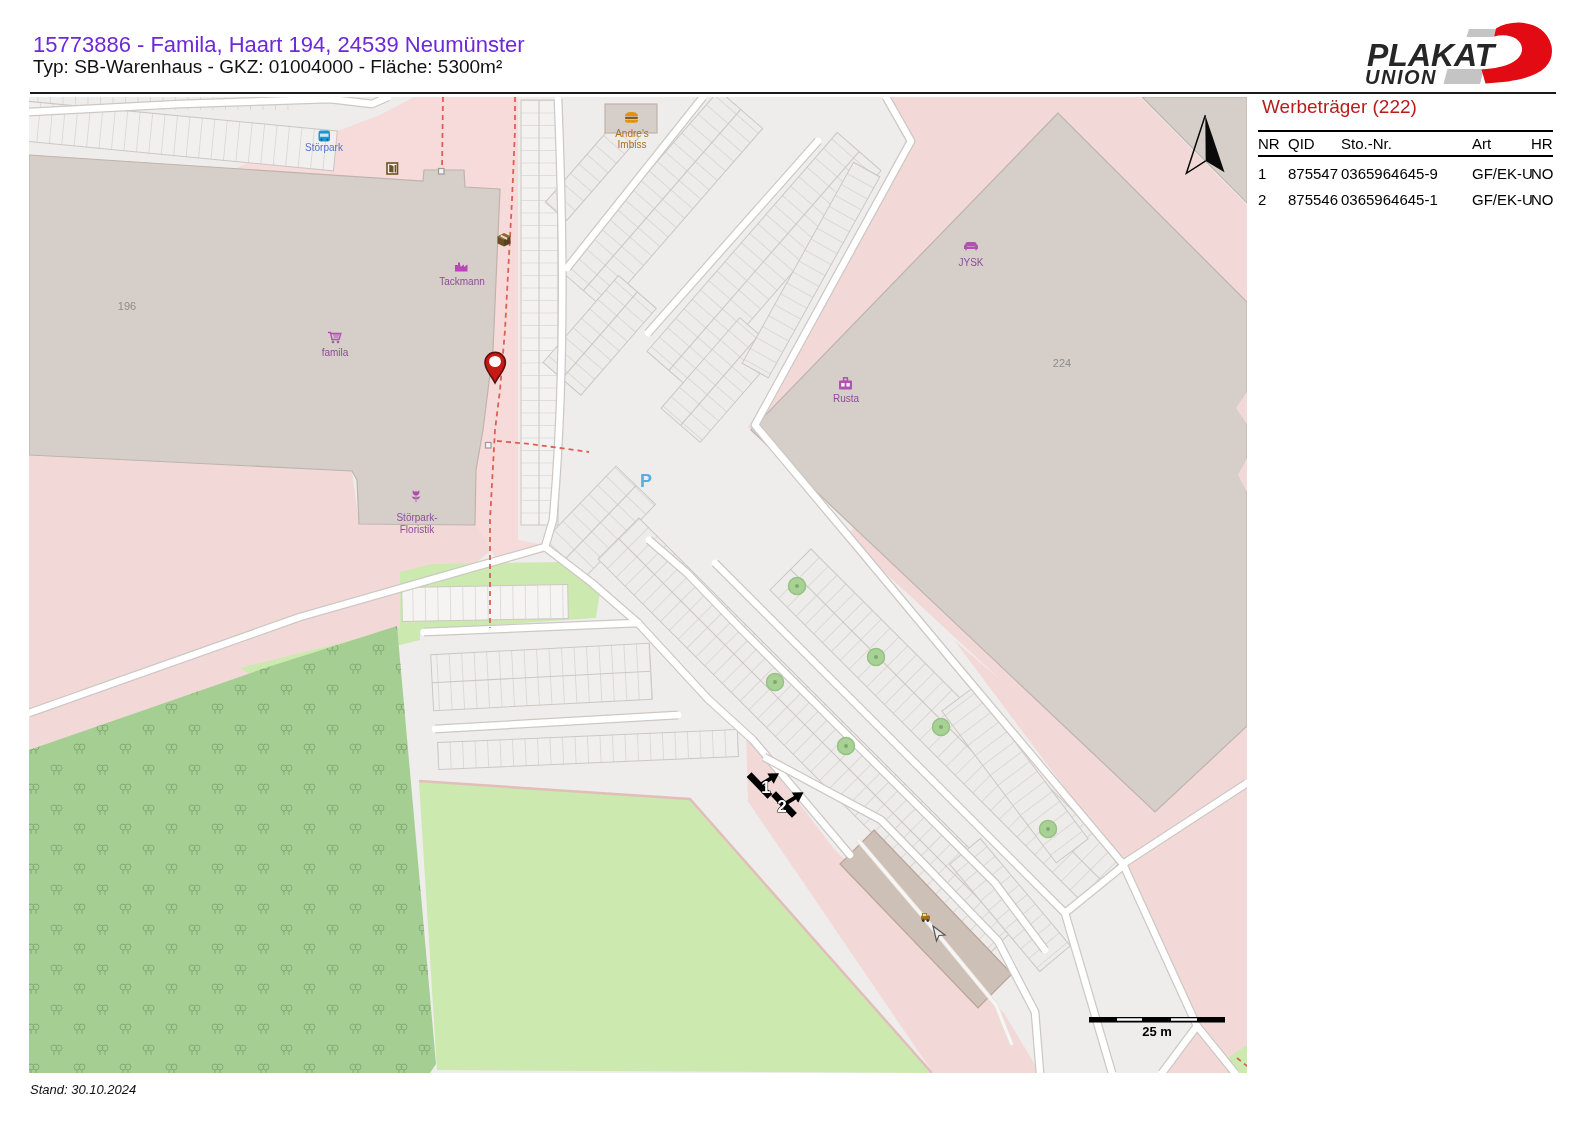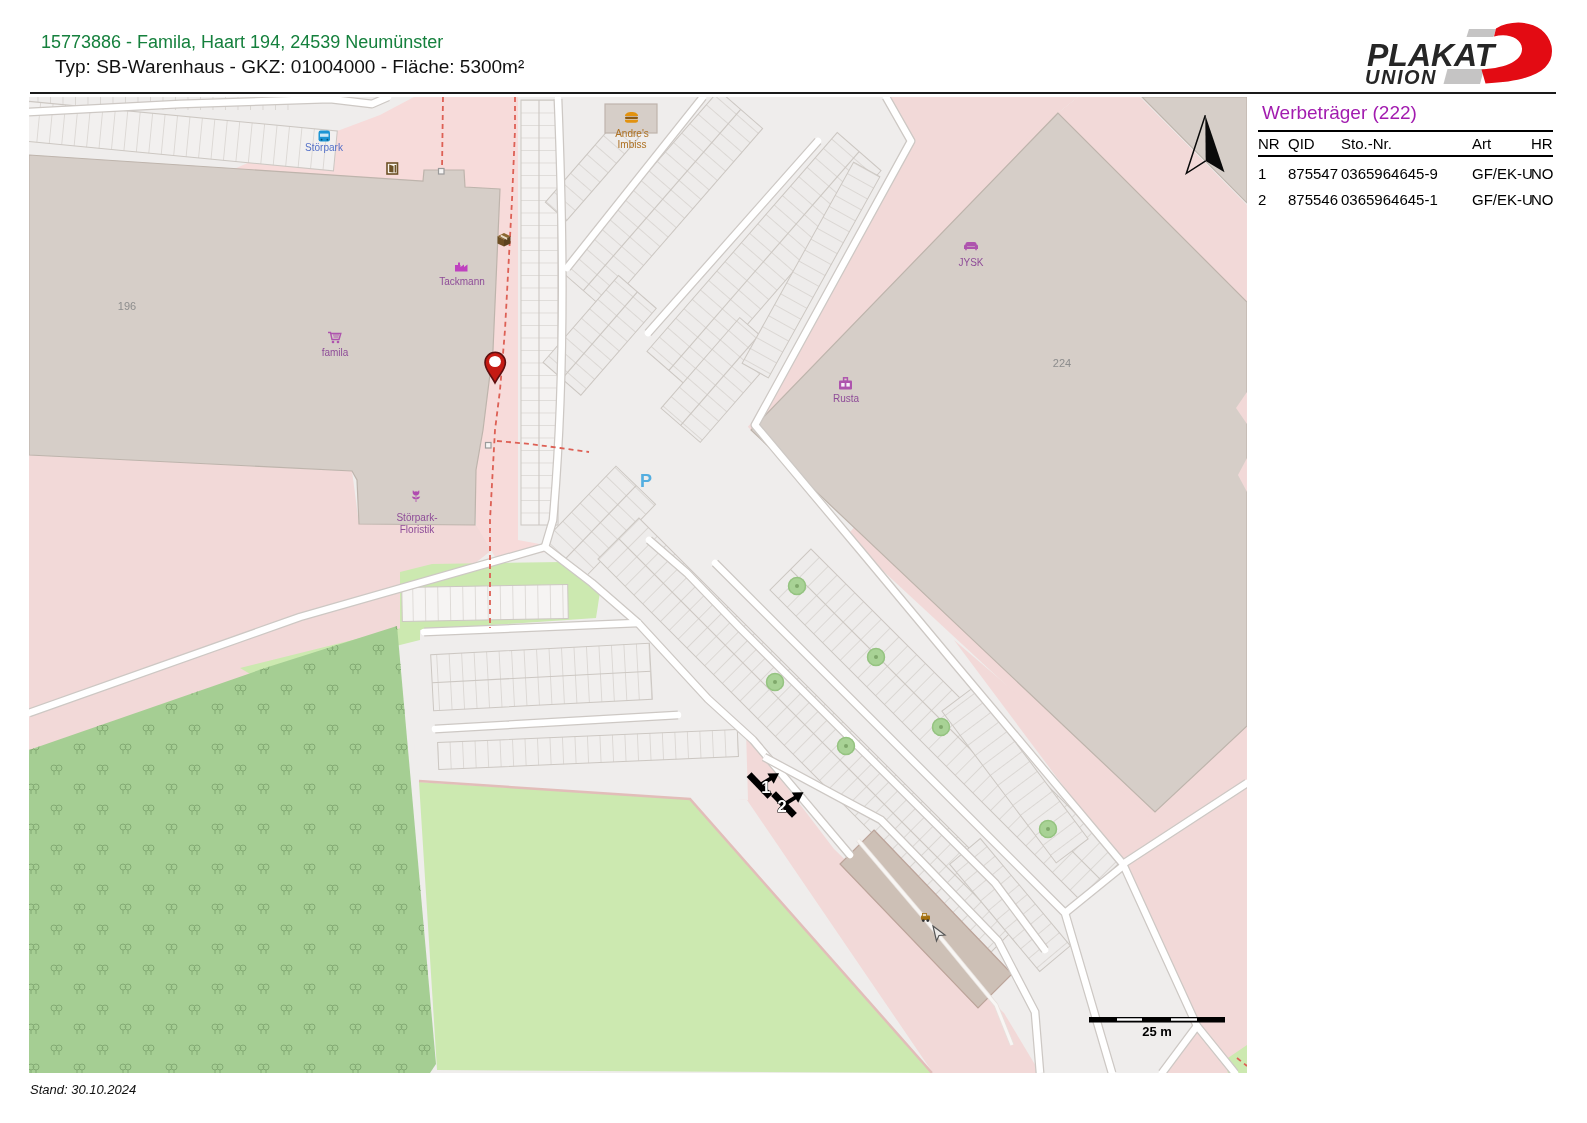--- a/index.html
+++ b/index.html
@@ -1,23 +1,23 @@
 <!DOCTYPE html>
 <html><head>
 <meta charset="utf-8">
 <style>
   html,body{margin:0;padding:0;background:#fff;}
   .page{position:relative;width:1587px;height:1123px;background:#fff;overflow:hidden;
         font-family:"Liberation Sans",sans-serif;}
-  .h1{position:absolute;left:41px;top:32px;font-size:18px;color:#15803d;}
-  .h2{position:absolute;left:33px;top:56px;font-size:19px;color:#111;margin-left:22px;}
+  .h1{position:absolute;left:33px;top:32px;font-size:22px;color:#6d28d9;}
+  .h2{position:absolute;left:33px;top:56px;font-size:19px;color:#111;}
   .rule{position:absolute;left:30px;top:92px;width:1526px;height:2px;background:#1a1a1a;}
   .stand{position:absolute;left:30px;top:1082px;font-size:13px;color:#111;font-style:italic;}
   .odbl{position:absolute;left:0px;top:1082px;width:1247px;text-align:right;font-size:13px;color:#111;}
-  .tbl{position:absolute;left:1262px;top:102px;width:300px;color:#a21caf;}
+  .tbl{position:absolute;left:1262px;top:96px;width:300px;color:#b91c1c;}
   .tbl .title{font-size:19px;margin:0 0 7px 0;}
   .trule{position:absolute;left:1258px;width:295px;height:2px;background:#000;}
   .trow{position:absolute;left:1258px;font-size:15px;white-space:nowrap;}
   .c0{position:absolute;left:0px;}
   .c1{position:absolute;left:30px;}
   .c2{position:absolute;left:83px;}
   .c3{position:absolute;left:198px;margin-left:16px;}
   .c4{position:absolute;left:273px;}
 </style>
 </head>

